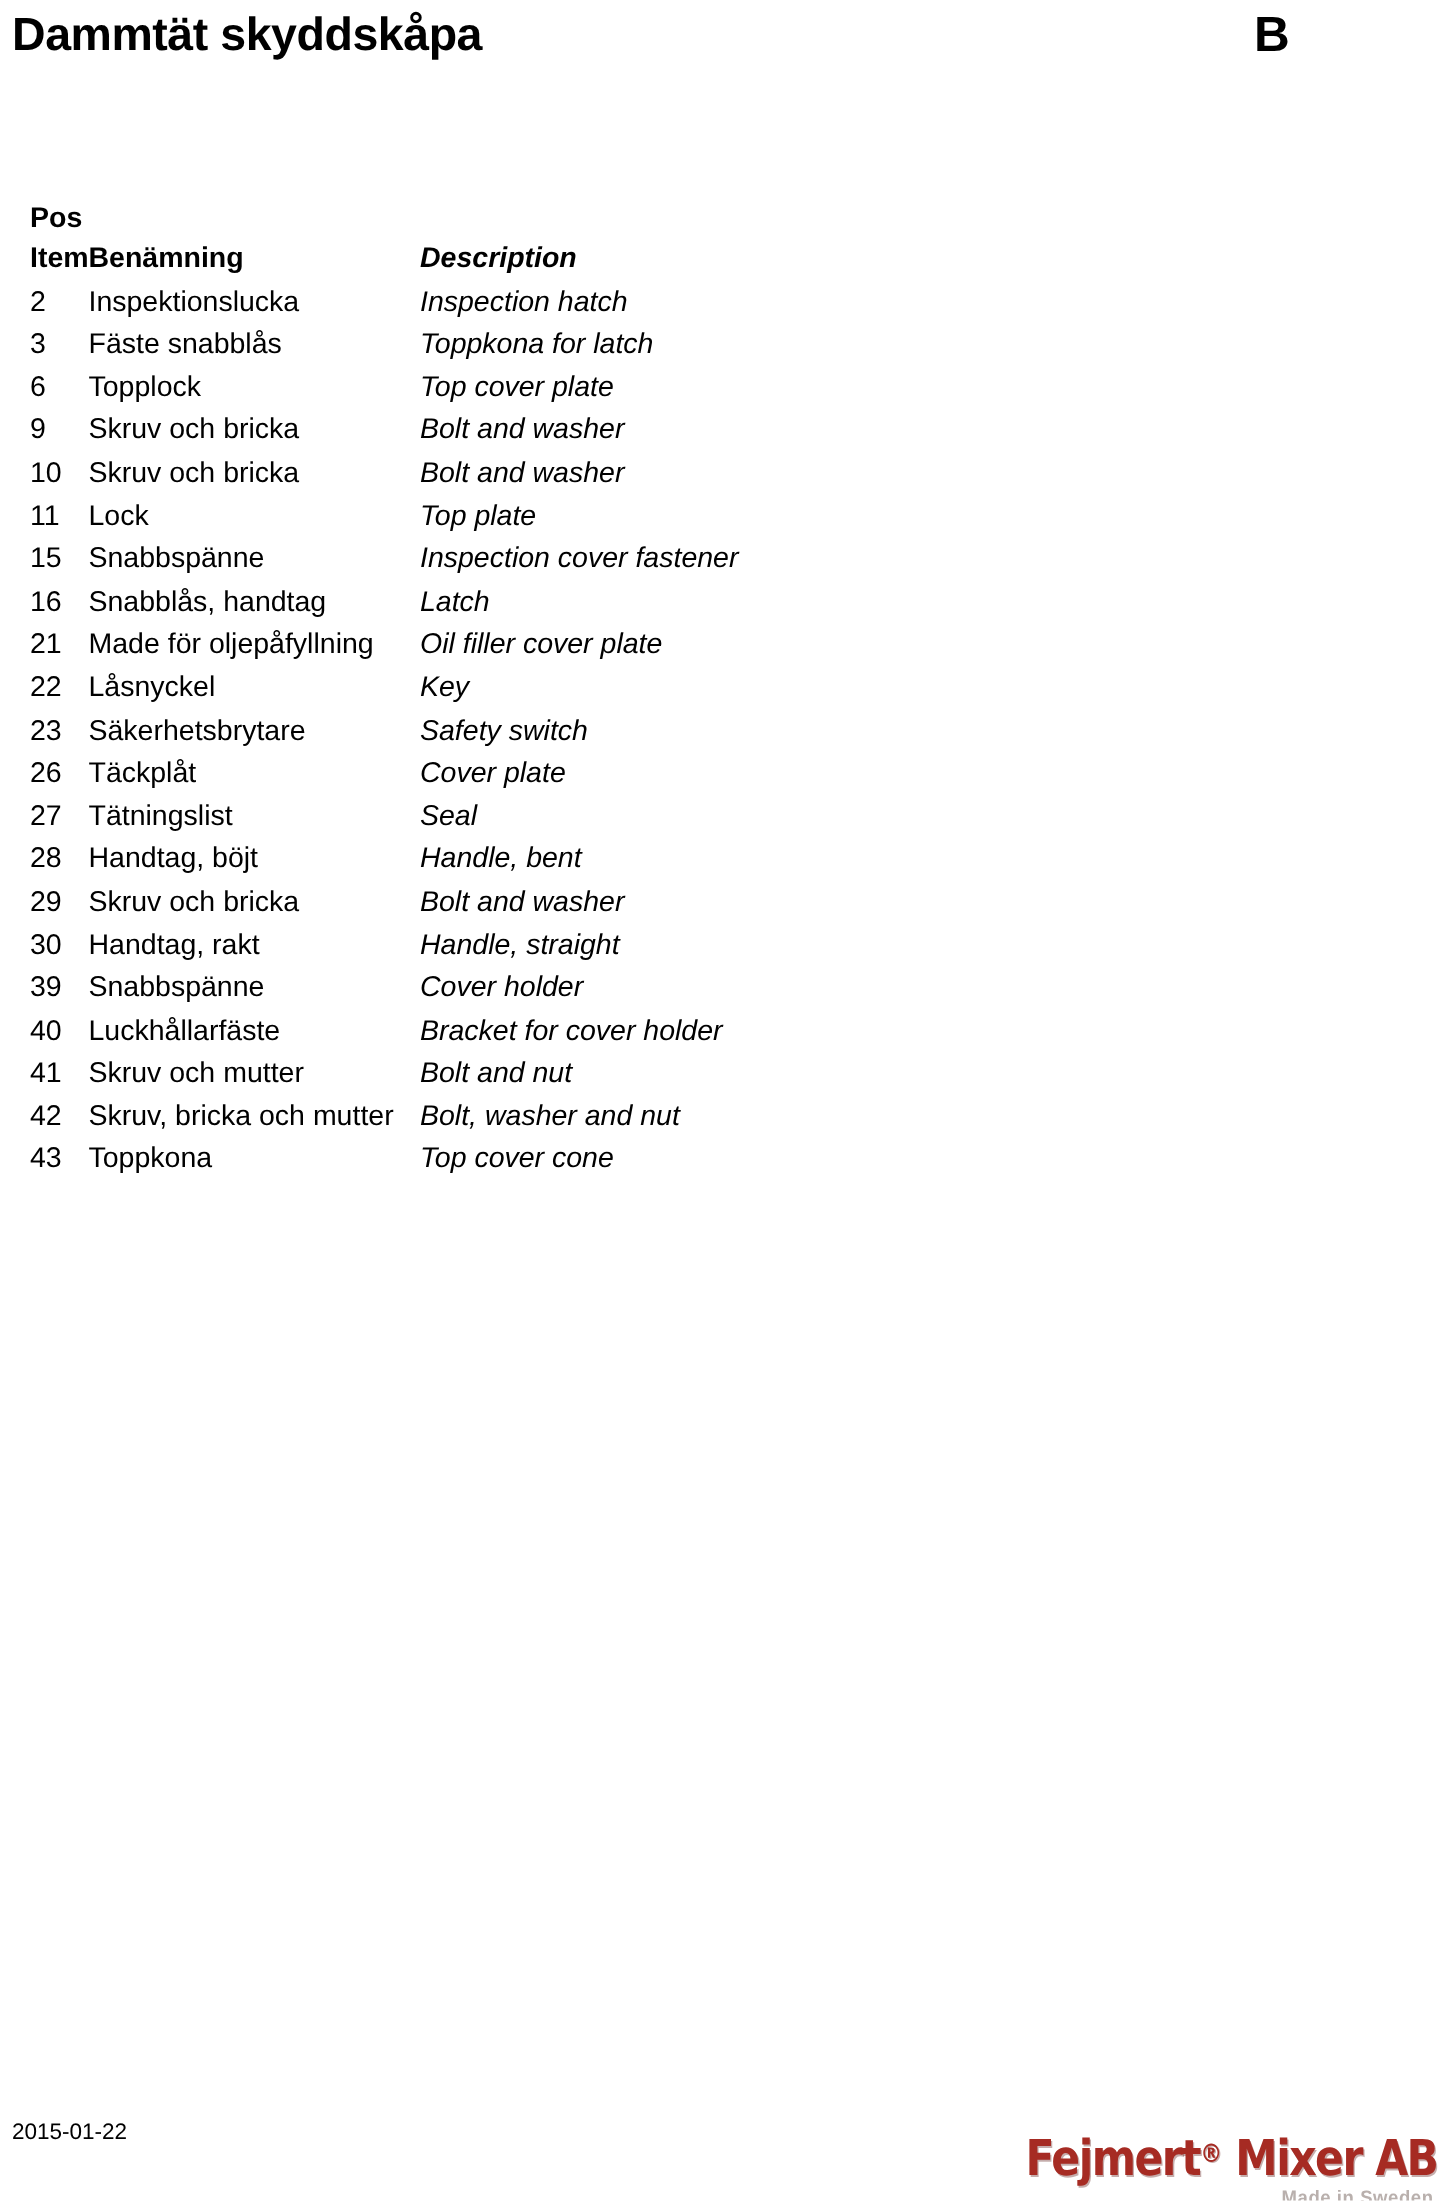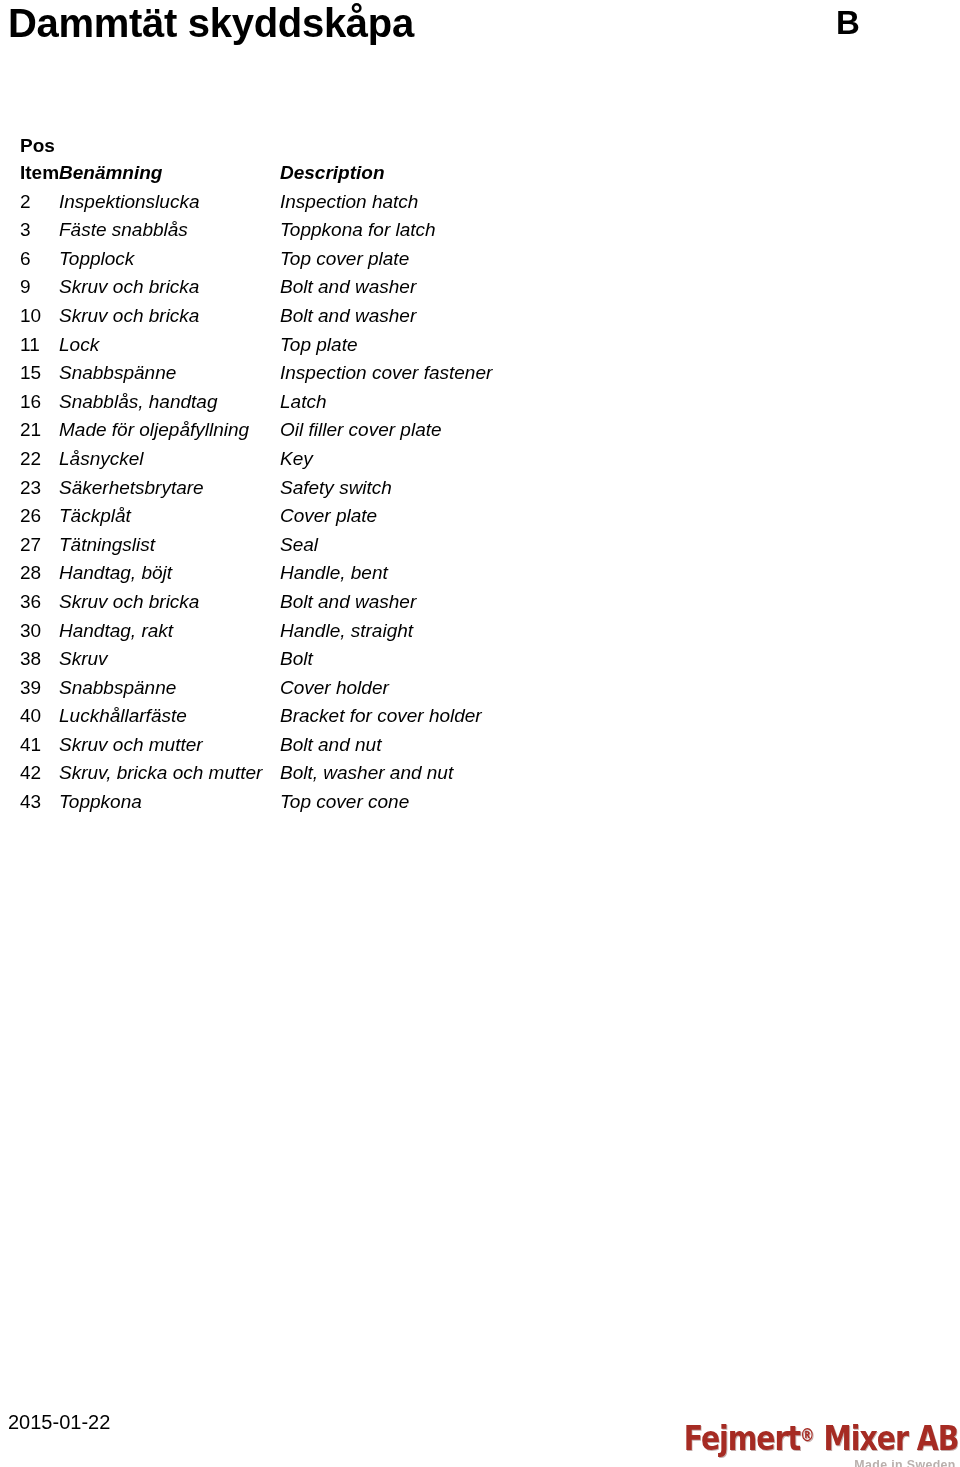--- a/index.html
+++ b/index.html
@@ -21,21 +21,21 @@
     position: absolute;
     top: 0px;
     left: 0px;
     width: 960px;
     height: 56px;
   }
   .doc-title {
     position: absolute;
     left: 8px;
     top: 2px;
-    font-size: 40px;
+    font-size: 31px;
     font-weight: bold;
     letter-spacing: -0.3px;
     line-height: 42px;
     white-space: nowrap;
   }
   .doc-section-letter {
     position: absolute;
     left: 836px;
     top: 2px;
     font-size: 33px;
@@ -72,21 +72,20 @@
   .parts-table th {
     font-weight: bold;
   }
   .parts-table td.cell-item,
   .parts-table th.cell-item {
     padding-left: 8px;
   }
   .parts-table td.cell-name,
   .parts-table th.cell-name {
     padding-left: 0px;
-    font-style: italic;
   }
   .parts-table td.cell-desc,
   .parts-table th.cell-desc {
     padding-left: 8px;
     font-style: italic;
   }
   .hdr-pos-row th {
     line-height: 27px;
   }
 
@@ -95,21 +94,21 @@
     position: absolute;
     left: 0px;
     top: 1395px;
     width: 960px;
     height: 72px;
   }
   .footer-date {
     position: absolute;
     left: 8px;
     top: 14px;
-    font-size: 20px;
+    font-size: 15px;
     line-height: 26px;
   }
   .footer-logo {
     position: absolute;
     right: 0px;
     top: 18px;
     width: 290px;
     height: 62px;
   }
   .logo-wordmark {
@@ -237,33 +236,28 @@
           <td class="cell-item">27</td>
           <td class="cell-name">Tätningslist</td>
           <td class="cell-desc">Seal</td>
         </tr>
         <tr>
           <td class="cell-item">28</td>
           <td class="cell-name">Handtag, böjt</td>
           <td class="cell-desc">Handle, bent</td>
         </tr>
         <tr>
-          <td class="cell-item">36</td>
+          <td class="cell-item">29</td>
           <td class="cell-name">Skruv och bricka</td>
           <td class="cell-desc">Bolt and washer</td>
         </tr>
         <tr>
           <td class="cell-item">30</td>
           <td class="cell-name">Handtag, rakt</td>
           <td class="cell-desc">Handle, straight</td>
-        </tr>
-        <tr>
-          <td class="cell-item">38</td>
-          <td class="cell-name">Skruv</td>
-          <td class="cell-desc">Bolt</td>
         </tr>
         <tr>
           <td class="cell-item">39</td>
           <td class="cell-name">Snabbspänne</td>
           <td class="cell-desc">Cover holder</td>
         </tr>
         <tr>
           <td class="cell-item">40</td>
           <td class="cell-name">Luckhållarfäste</td>
           <td class="cell-desc">Bracket for cover holder</td>

